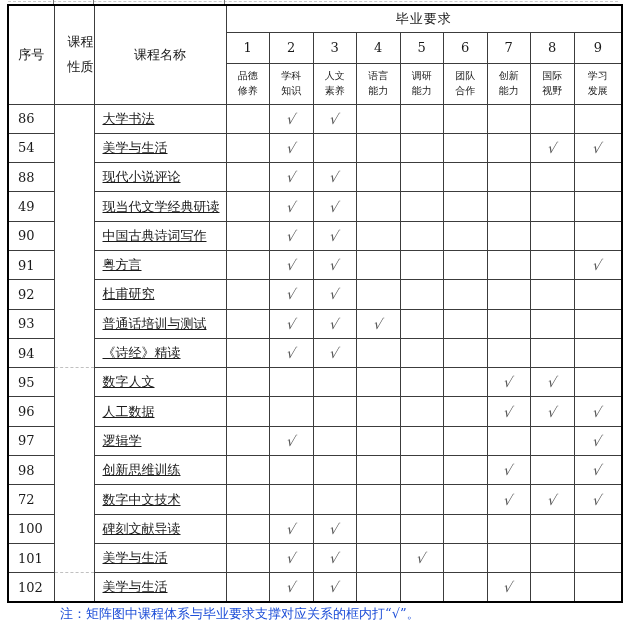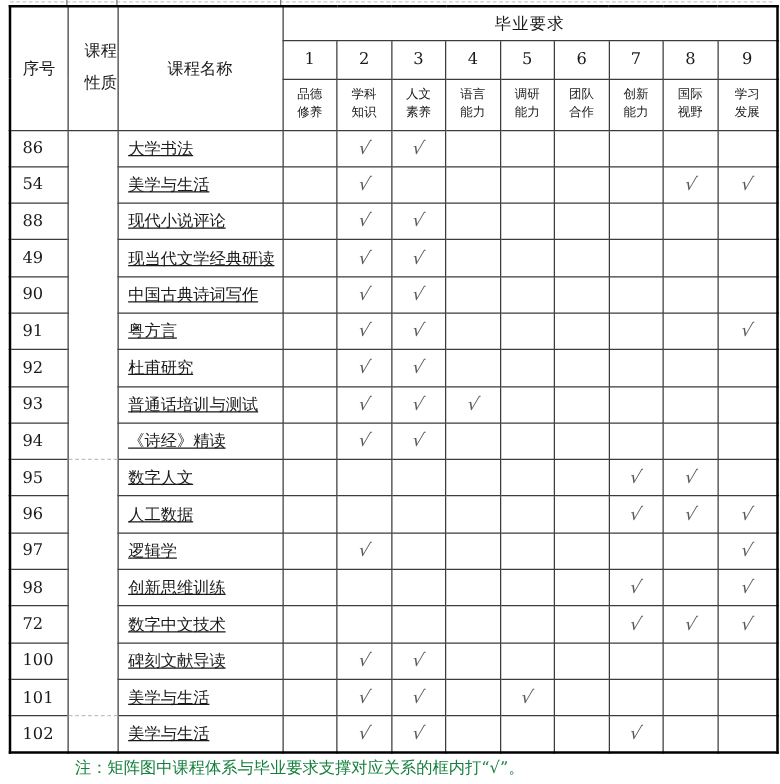--- a/index.html
+++ b/index.html
@@ -56,21 +56,21 @@
   td.c-chk { font-size: 13px; }
   .mark {
     display: inline-block;
     color: #5a5a5a;
     font-size: 14px;
     font-style: italic;
     transform: skewX(-12deg);
   }
   .note {
     position: absolute; left: 60px; top: 605px;
-    font-size: 13px; color: #15803d;
+    font-size: 13px; color: #1d4ed8;
     white-space: nowrap;
   }
 </style>
 </head>
 <body>
 
 <div class="top-dashed"></div>
 <div class="stub s1"></div>
 <div class="stub s2"></div>
 <div class="stub s3"></div>

